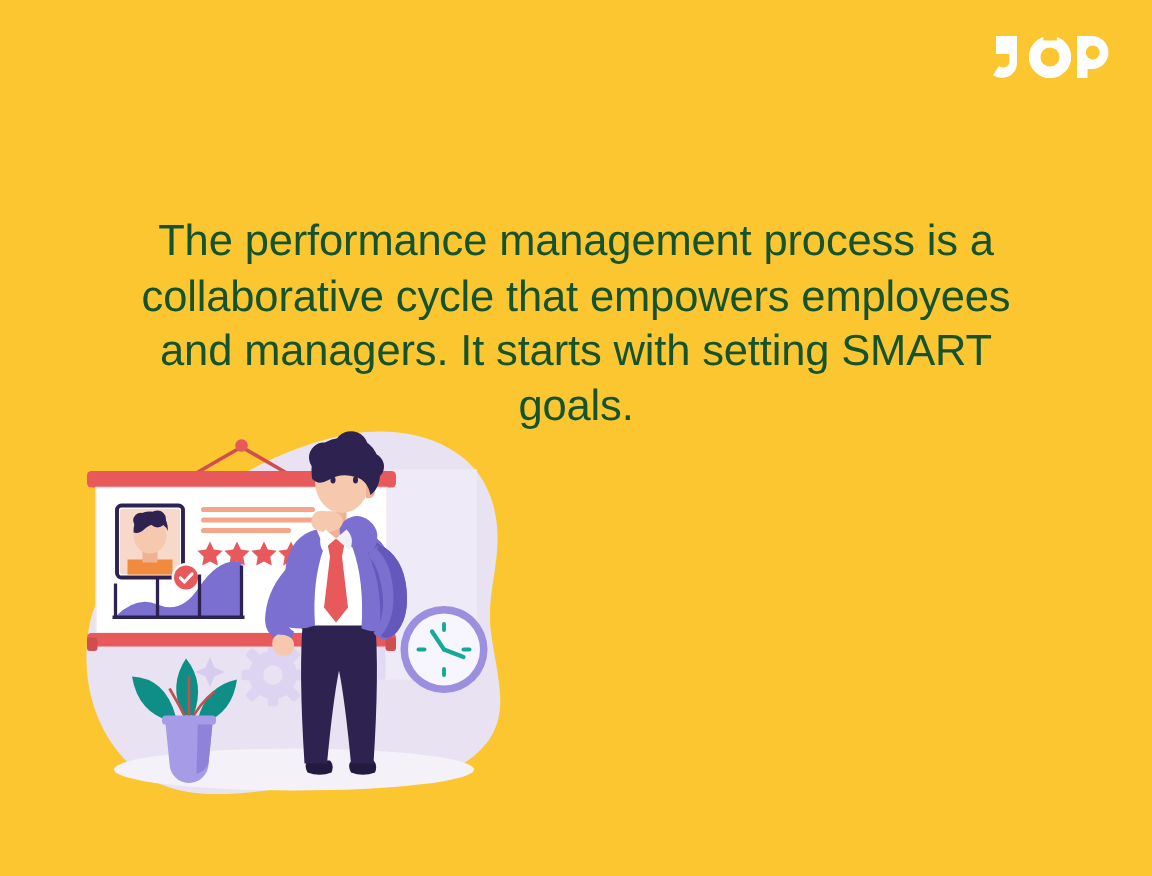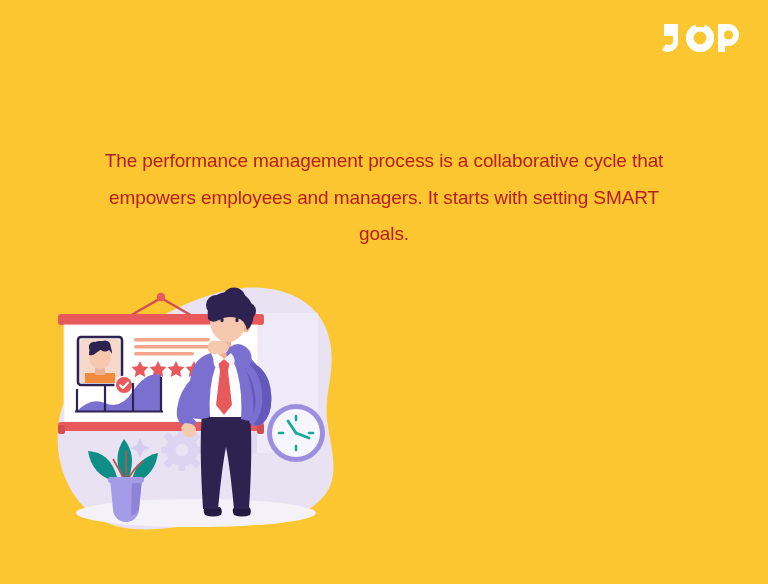--- a/index.html
+++ b/index.html
@@ -19,22 +19,22 @@
   }
   .logo-wrap svg { display:block; width:100%; height:100%; }
 
   
   .headline {
     position:absolute;
     left:50%; transform:translateX(-50%);
     top:143px;
     width:600px;
     text-align:center;
-    color:#b91c1c;
-    font-size:19px;
+    color:#14532d;
+    font-size:29px;
     line-height:36.5px;
     font-weight:400;
     letter-spacing:-0.1px;
     white-space:pre-line;
   }
 
   
   .illo { position:absolute; left:48px; top:285px; width:300px; height:262px; }
   .illo svg { display:block; width:100%; height:100%; overflow:visible; }
 </style>

